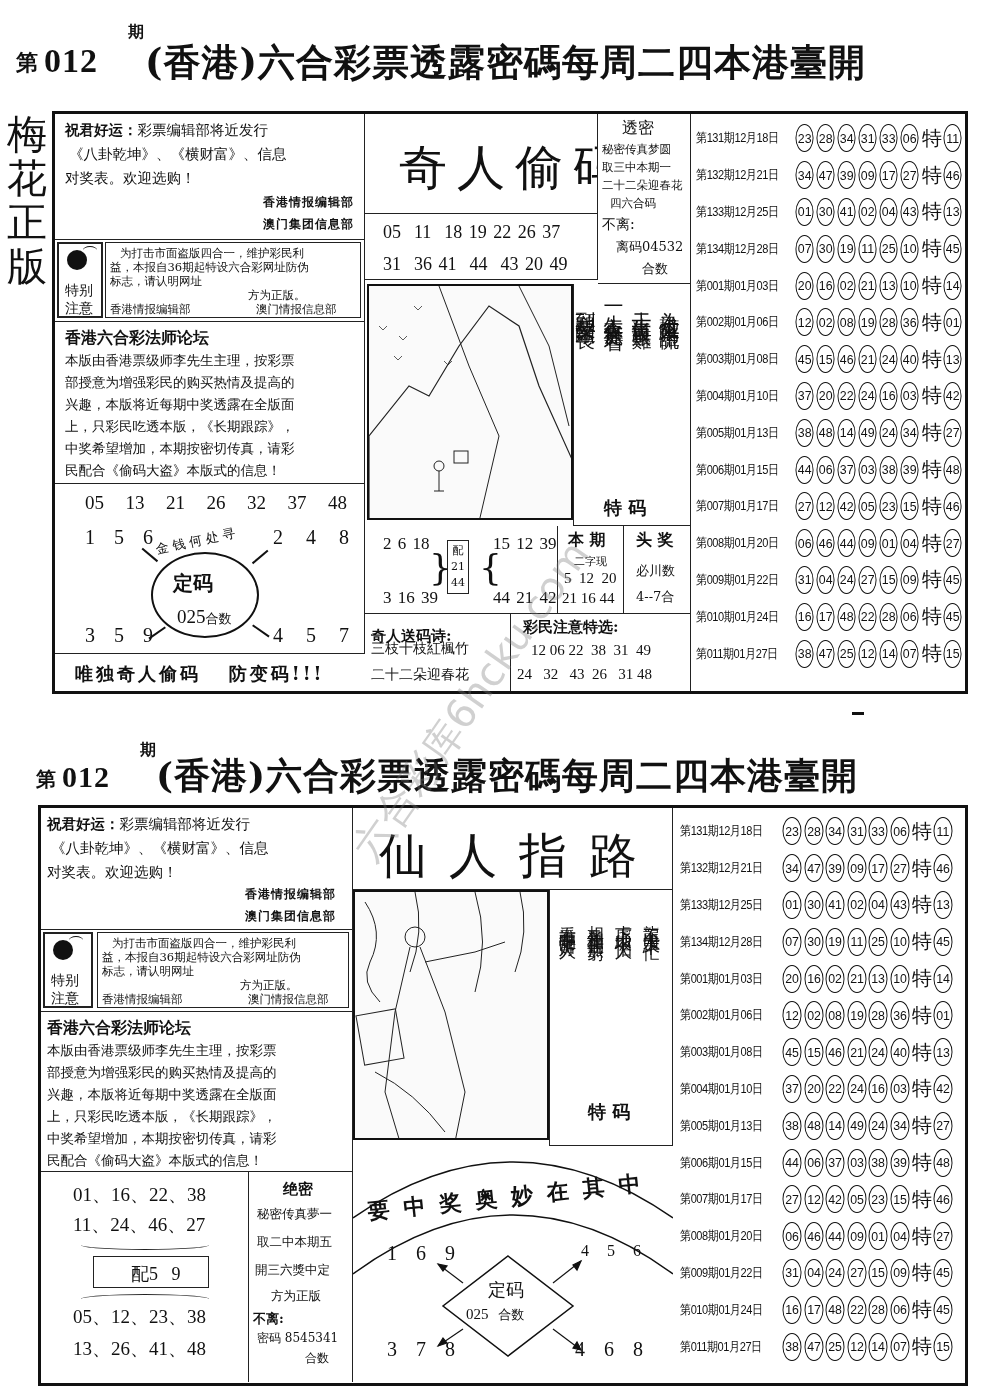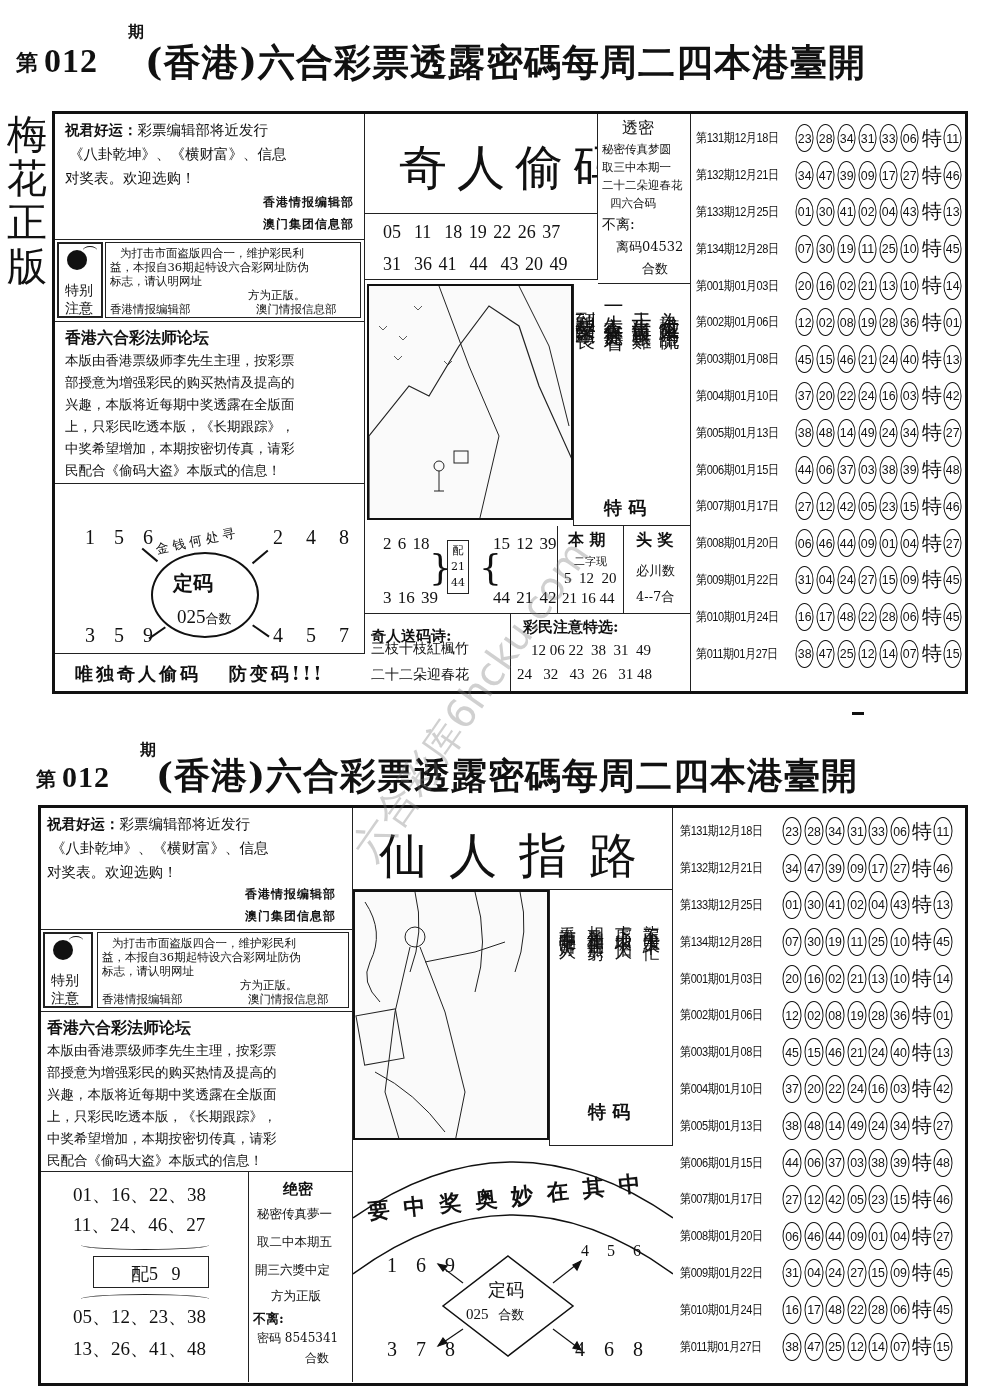--- a/index.html
+++ b/index.html
@@ -76,20 +76,21 @@
   <div class="t para bold" style="left:10px;top:4px;font-size:16px">香港六合彩法师论坛</div>
   <div class="t para" style="left:10px;top:28px;font-size:13.5px;line-height:22px">本版由香港票级师李先生主理，按彩票</div>
   <div class="t para" style="left:10px;top:50px;font-size:13.5px;line-height:22px">部授意为增强彩民的购买热情及提高的</div>
   <div class="t para" style="left:10px;top:72px;font-size:13.5px;line-height:22px">兴趣，本版将近每期中奖透露在全版面</div>
   <div class="t para" style="left:10px;top:94px;font-size:13.5px;line-height:22px">上，只彩民吃透本版，《长期跟踪》，</div>
   <div class="t para" style="left:10px;top:116px;font-size:13.5px;line-height:22px">中奖希望增加，本期按密切传真，请彩</div>
   <div class="t para" style="left:10px;top:138px;font-size:13.5px;line-height:22px">民配合《偷码大盗》本版式的信息！</div>
 </div>
 
 <div class="box" style="left:55px;top:484px;width:310px;height:170px;border-width:0 1.5px 1.5px 0">
+  <div class="t nums" style="left:30px;top:8px;font-size:19px;white-space:pre">05  13  21  26  32  37  48</div>
   <div class="t nums" style="left:30px;top:42px;font-size:20px;letter-spacing:4px">1 5 6</div>
   <div class="t nums" style="left:218px;top:42px;font-size:20px;letter-spacing:6px">2 4 8</div>
   <div class="t" style="left:100px;top:48px;font-size:13px;transform:rotate(-12deg);letter-spacing:4px">金钱何处寻</div>
   <div class="abs" style="left:96px;top:68px;width:108px;height:86px;border:2px solid #111;border-radius:50%"></div>
   <div class="t bold" style="left:118px;top:86px;font-size:20px;font-family:'DejaVu Sans',sans-serif">定码</div>
   <div class="t nums" style="left:122px;top:122px;font-size:19px"><span>025</span><span style="font-size:13px">合数</span></div>
   <div class="t nums" style="left:30px;top:140px;font-size:20px;letter-spacing:4px">3 5 9</div>
   <div class="t nums" style="left:218px;top:140px;font-size:20px;letter-spacing:6px">4 5 7</div>
   <div class="abs" style="left:85px;top:70px;width:20px;height:1.5px;background:#111;transform:rotate(40deg)"></div>
   <div class="abs" style="left:195px;top:72px;width:20px;height:1.5px;background:#111;transform:rotate(-40deg)"></div>
@@ -450,21 +451,21 @@
         <polygon points="85,118 94,120 90,125" fill="#111"></polygon>
       <line x1="200" y1="137" x2="228" y2="115"></line>
         <polygon points="228,115 224,124 220,119" fill="#111"></polygon>
       <line x1="110" y1="183" x2="85" y2="200"></line>
         <polygon points="85,200 90,192 94,197" fill="#111"></polygon>
       <line x1="200" y1="183" x2="228" y2="204"></line>
         <polygon points="228,204 220,202 224,196" fill="#111"></polygon>
     </g>
   </svg>
   <div class="t bold" style="left:14px;top:36px;font-size:22px;letter-spacing:14px;transform:rotate(-6deg);font-family:'DejaVu Serif',serif">要中奖奥妙在其中</div>
-  <div class="t nums" style="left:34px;top:108px;font-size:20px;letter-spacing:4px">1 6 9</div>
+  <div class="t nums" style="left:34px;top:96px;font-size:20px;letter-spacing:4px">1 6 9</div>
   <div class="t nums" style="left:228px;top:96px;font-size:16px;letter-spacing:4px">4 5 6</div>
   <div class="t" style="left:135px;top:132px;font-size:18px">定码</div>
   <div class="t nums" style="left:113px;top:160px;font-size:15px"><span>025</span> <span style="font-size:13px">合数</span></div>
   <div class="t nums" style="left:34px;top:192px;font-size:20px;letter-spacing:4px">3 7 8</div>
   <div class="t nums" style="left:222px;top:192px;font-size:20px;letter-spacing:4px">4 6 8</div>
 </div>
 
 <div class="results" style="left:680px;top:813px;width:285px">
   <div class="rrow">
       <span class="rlabel">第131期12月18日</span>

